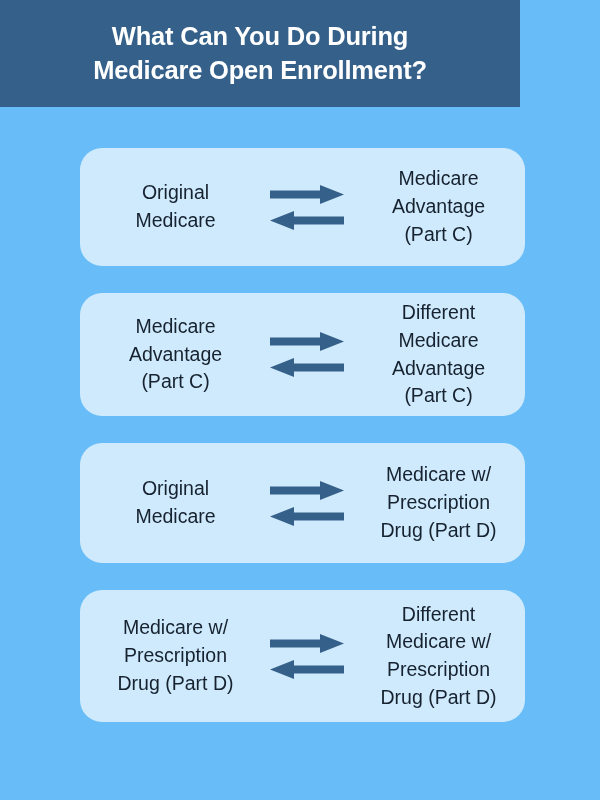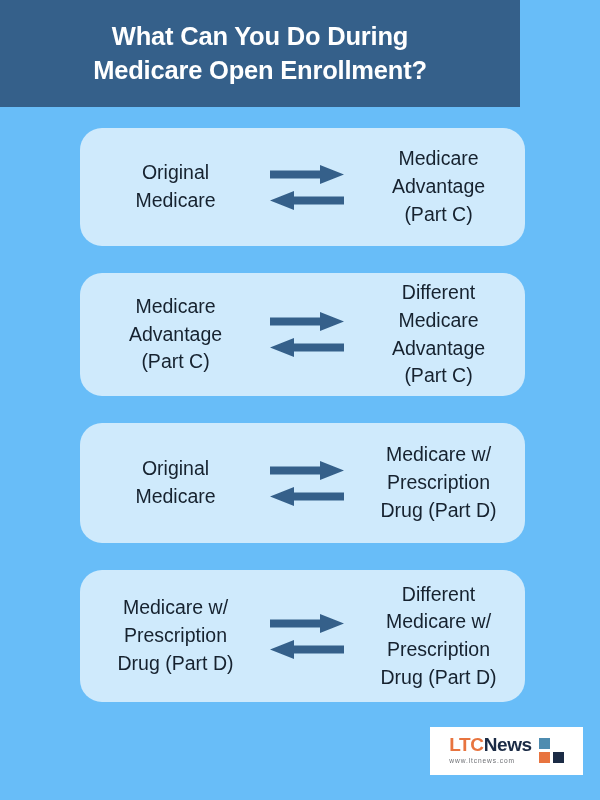--- a/index.html
+++ b/index.html
@@ -44,21 +44,21 @@
     text-align: center;
     letter-spacing: -0.2px;
     padding: 0 30px;
     white-space: pre-line;
   }
 
   
   .cards {
     position: absolute;
     left: 80px;
-    top: 128px;
+    top: 148px;
     width: 445px;
   }
 
   .card {
     background: #cfeafc;
     border-radius: 22px;
     display: flex;
     align-items: center;
     justify-content: space-between;
     box-sizing: border-box;
@@ -238,30 +238,14 @@
         </span>
       </div>
       <div class="card-side right">Different
 Medicare w/
 Prescription
 Drug (Part D)</div>
     </div>
 
   </div>
 
-  <div class="logo-box">
-    <div class="logo-inner">
-      <div class="logo-wordmark">
-        <div class="logo-line1">
-          <span class="logo-ltc">LTC</span><span class="logo-news">News</span>
-        </div>
-        <div class="logo-url">www.ltcnews.com</div>
-      </div>
-      <div class="logo-squares">
-        <span class="sq sq-blue"></span>
-        <span class="sq sq-empty"></span>
-        <span class="sq sq-orange"></span>
-        <span class="sq sq-navy"></span>
-      </div>
-    </div>
-  </div>
 
 </div>
 
 </body></html>

